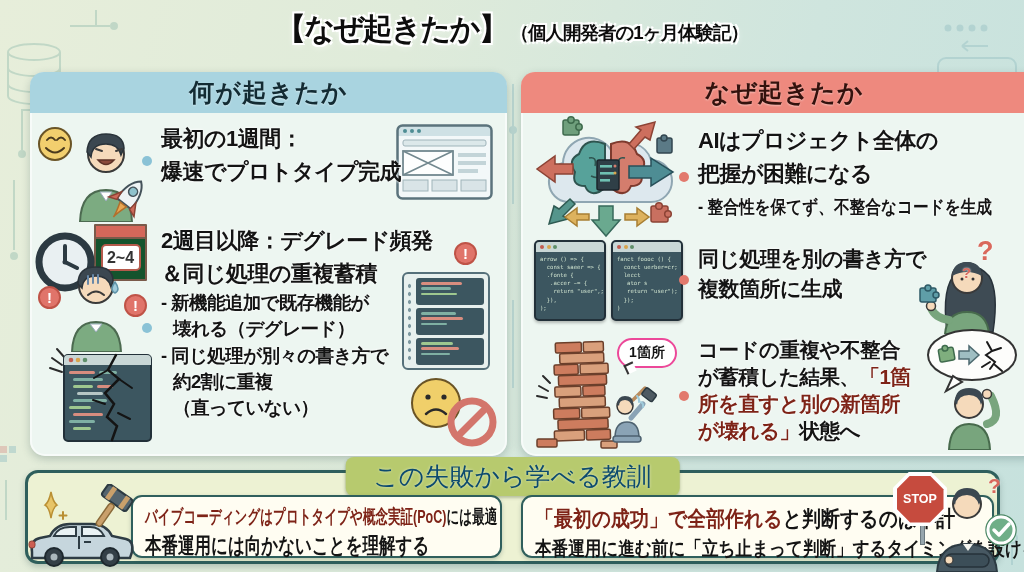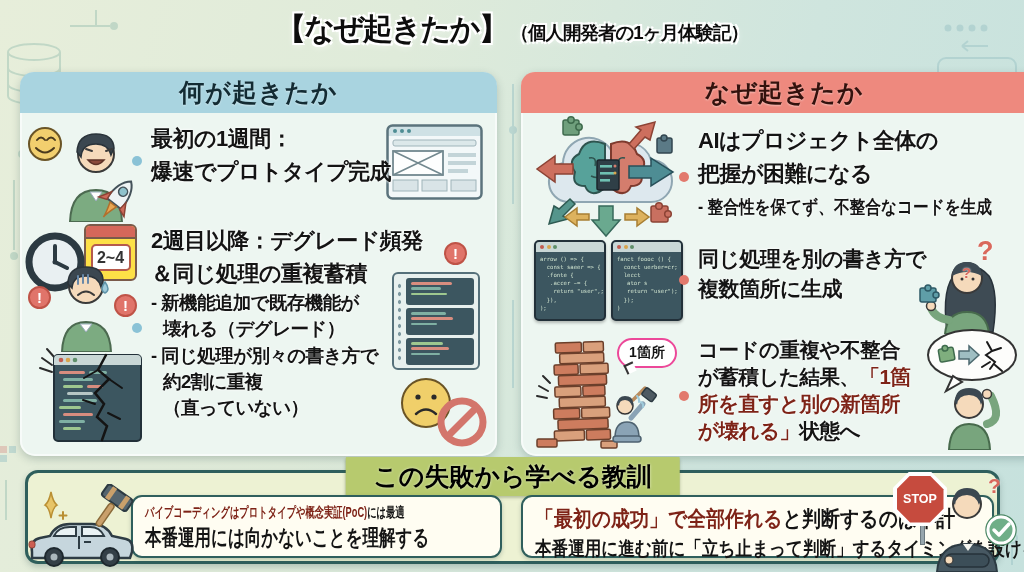--- a/index.html
+++ b/index.html
@@ -13,42 +13,42 @@
   
   .main-title{position:absolute;top:9px;left:0;width:100%;display:flex;justify-content:center;
     align-items:baseline;gap:3px;white-space:nowrap;font-weight:bold;color:#0d0d0d;
     text-shadow:-2px -2px 0 #fff,2px -2px 0 #fff,-2px 2px 0 #fff,2px 2px 0 #fff,0 2px 7px rgba(255,255,255,.85)}
   .t-big{font-size:30px;letter-spacing:-1.5px}
   .t-suffix{font-size:18.5px;letter-spacing:-1px}
 
   
   .panel{position:absolute;top:72px;height:384px;background:#edf6f1;border-radius:15px;
     box-shadow:0 3px 8px rgba(40,70,70,.25),inset 0 0 0 2px rgba(255,255,255,.55)}
-  .panel-l{left:20px;width:477px}
+  .panel-l{left:30px;width:477px}
   .panel-r{left:521px;width:526px}
   .panel-head{height:41px;border-radius:14px 14px 0 0;display:flex;align-items:center;justify-content:center;
     font-size:25px;font-weight:bold;letter-spacing:1px;text-shadow:0 1px 2px rgba(255,255,255,.45)}
   .panel-l .panel-head{background:#a9d4e0;color:#132b33}
   .panel-r .panel-head{background:#ee897e;color:#33120d}
 
   .jp{font-weight:bold;text-shadow:0 0 3px rgba(255,255,255,.95),0 0 3px rgba(255,255,255,.6)}
   .b-main{font-size:22px;line-height:1.5;letter-spacing:-.5px}
   .b-main2{font-size:21px;line-height:1.45;letter-spacing:-.5px}
   .b-sub{font-size:18.5px;line-height:1.42;letter-spacing:-.6px}
   .b-mix{font-size:20.5px;line-height:1.32;letter-spacing:-.5px}
   .maroon{color:#7e2317}
   .bullet{display:flex;align-items:center}
   .dot{width:10px;height:10px;border-radius:50%;display:inline-block;margin:11px 9px 0 0;flex:none}
   .dot-l{background:#8ac2d6}.dot-r{background:#e2796d}
   .sub-l2{display:block;padding-left:12px}
   .squeeze{display:inline-block;white-space:nowrap;transform-origin:0 50%}
 
   .warn{position:absolute;width:23px;height:23px;border-radius:50%;background:#e0746a;border:2px solid #bf5347;
     color:#fff;font-weight:bold;font-size:15px;display:flex;align-items:center;justify-content:center;z-index:5}
-  .calendar{position:absolute;width:53px;height:57px;background:#fde047;border:2px solid #7a5a4a;border-radius:6px;overflow:hidden;z-index:2}
+  .calendar{position:absolute;width:53px;height:57px;background:#14532d;border:2px solid #7a5a4a;border-radius:1px;overflow:hidden;z-index:2}
   .calendar-top{height:13px;background:#d5675a;border-bottom:2px solid #7a5a4a}
   .calendar-label{margin:5px auto 0;width:40px;height:27px;border:2px solid #b55a4c;border-radius:5px;
     display:flex;align-items:center;justify-content:center;font-size:16px;font-weight:bold;color:#333;background:#fff}
 
   .code-win{position:absolute;width:72px;height:81px;background:#3c5660;border:2px solid #223039;border-radius:5px;
     overflow:hidden;box-shadow:0 2px 3px rgba(0,0,0,.25)}
   .code-head{height:10px;background:#c9d7d6;display:flex;align-items:center;gap:2.5px;padding-left:4px}
   .code-head i{width:4px;height:4px;border-radius:50%;display:block}
   .ch1{background:#c25c50}.ch2{background:#d8a54e}.ch3{background:#5f8f6a}
   .code-pre{font-family:"DejaVu Sans Mono",monospace;font-size:5.6px;line-height:1.45;color:#cfe3cf;margin:3px 4px;white-space:pre}
@@ -63,22 +63,22 @@
 
   .bubble{position:absolute;background:#fff;border:2px solid #ec4899;border-radius:15px;display:flex;align-items:center;
     justify-content:center;font-weight:bold;z-index:4}
   .bubble i{position:absolute;width:10px;height:10px;background:#fff;border-left:2px solid #333;border-bottom:2px solid #333;
     transform:rotate(65deg);left:6px;bottom:-7px}
   .q{position:absolute;font-weight:bold;color:#d9685c;text-shadow:0 0 2px #fff;z-index:4}
 
   
   .lesson{position:absolute;left:25px;top:470px;width:975px;height:94px;background:#edf2d3;border:3px solid #2f5f5c;
     border-radius:13px;box-shadow:0 3px 6px rgba(40,70,70,.25)}
-  .lesson-pill{position:absolute;top:-16px;left:50%;transform:translateX(-50%);background:#b7ca6e;border-radius:1px;
-    padding:3px 28px;font-size:25px;font-weight:bold;color:#000000;white-space:nowrap;
+  .lesson-pill{position:absolute;top:-16px;left:50%;transform:translateX(-50%);background:#b7ca6e;border-radius:8px;
+    padding:3px 28px;font-size:25px;font-weight:normal;color:#0c4a6e;white-space:nowrap;
     box-shadow:0 2px 3px rgba(60,80,40,.3);text-shadow:0 0 3px rgba(255,255,255,.6)}
   .lesson-card{position:absolute;background:#fffdf2;border:2.5px solid #2f5f5c;border-radius:11px;
     box-shadow:0 2px 4px rgba(40,70,70,.25);padding:7px 10px 0 12px;z-index:2}
   .card-l{left:131px;top:495px;width:371px;height:63px}
   .card-r{left:521px;top:495px;width:473px;height:63px}
   .card-line{display:block;white-space:nowrap;font-weight:bold}
 
   .stop-wrap{position:absolute;left:893px;top:472px;width:58px;height:78px;z-index:3}
   .oct{clip-path:polygon(29% 0,71% 0,100% 29%,100% 71%,71% 100%,29% 100%,0 71%,0 29%)}
   .stop-outer{width:54px;height:54px;background:#fff;display:flex;align-items:center;justify-content:center;
@@ -428,21 +428,21 @@
       <path d="M30 74 q0 -14 14 -14 q14 0 14 12 l-2 5 q-2 -10 -12 -10 q-11 0 -12 10 z" fill="#3b4750"></path>
       <path d="M24 122 q1 -26 20 -26 q20 0 21 26 z" fill="#78a57d" stroke="#476a4c" stroke-width="2"></path>
     </svg>
   </div>
 
   <div class="lesson">
     <div class="lesson-pill">この失敗から学べる教訓</div>
   </div>
 
   <div class="lesson-card card-l">
-    <span class="card-line" style="font-size:14px">
+    <span class="card-line" style="font-size:19px">
       <span class="squeeze" style="transform:scaleX(.66)">
         <span class="maroon">バイブコーディングはプロトタイプや概念実証(PoC)</span><span>には最適</span>
       </span>
     </span>
     <span class="card-line" style="font-size:22px;margin-top:1px">
       <span class="squeeze" style="transform:scaleX(.75)">本番運用には向かないことを理解する</span>
     </span>
   </div>
 
   <div class="lesson-card card-r">

